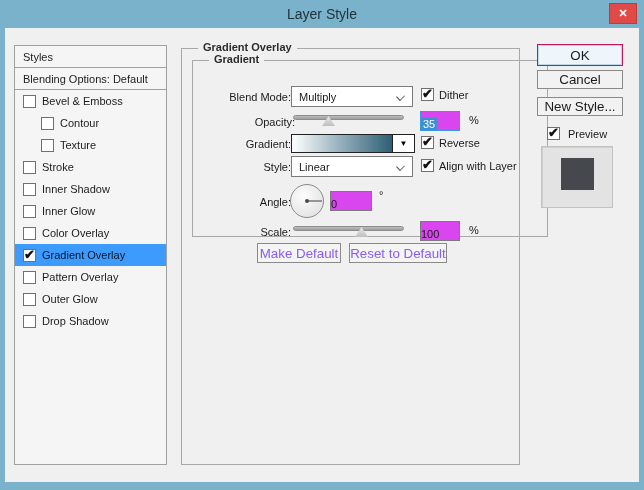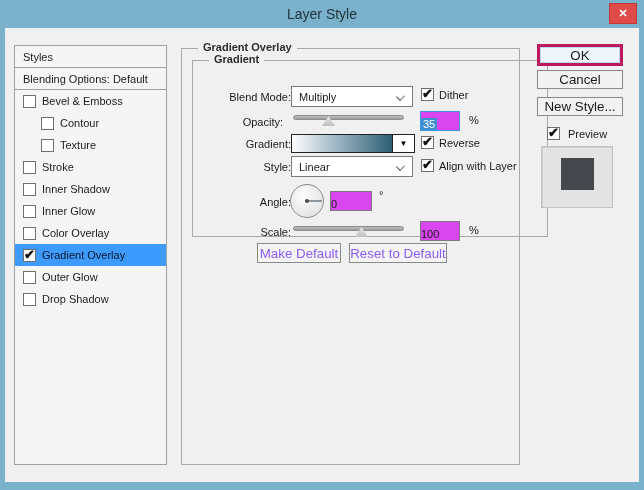--- a/index.html
+++ b/index.html
@@ -86,21 +86,21 @@
   .ck-row { position:absolute; display:flex; align-items:center; gap:5px; cursor:pointer; }
 
   
   .pbtn { position:absolute; height:20px; background:#f4f4f4; border:1px solid #8a8a8a;
           display:flex; align-items:center; justify-content:center; cursor:pointer; color:#8b5cf6; }
 
   
   .abtn { position:absolute; left:532px; width:86px; height:19px; background:#f2f2f2;
           border:1px solid #8a8a8a; display:flex; align-items:center; justify-content:center;
           cursor:pointer; color:#1a1a1a; }
-  .abtn.default { height:22px; background:#eef5fb; border:3px solid #be185d;
+  .abtn.default { height:22px; background:#eef5fb; border:1px solid #be185d;
                   box-shadow:inset 0 0 0 1px #bcd8ee; }
   .preview-box { position:absolute; left:536px; top:118px; width:72px; height:62px;
                  background:#e3e3e3; border:1px solid #c2c2c2;
                  box-shadow:inset 1px 1px 0 #cfcfcf; }
   .preview-box .swatch { position:absolute; left:19px; top:11px; width:33px; height:32px;
                          background:#45494d; }
 </style>
 </head>
 <body>
 
@@ -147,20 +147,24 @@
         <div class="side-row">
           <span class="cb"></span>
           <span class="side-label">Color Overlay</span>
         </div>
         <div class="side-row selected">
           <span class="cb checked"></span>
           <span class="side-label">Gradient Overlay</span>
         </div>
         <div class="side-row">
           <span class="cb"></span>
+          <span class="side-label">Pattern Overlay</span>
+        </div>
+        <div class="side-row">
+          <span class="cb"></span>
           <span class="side-label">Outer Glow</span>
         </div>
         <div class="side-row">
           <span class="cb"></span>
           <span class="side-label">Drop Shadow</span>
         </div>
       </div>
 
     <div class="groupbox group-main">
       <span class="group-label">Gradient Overlay</span>
@@ -172,21 +176,21 @@
       <span class="flabel" style="left:8px; top:30px;">Blend Mode:</span>
       <div class="combo" style="left:98px; top:25px; width:122px;">
         <span>Multiply</span>
         <span class="chev"></span>
       </div>
       <div class="ck-row" style="left:228px; top:27px;">
         <span class="cb checked"></span>
         <span>Dither</span>
       </div>
 
-      <span class="flabel" style="left:0; top:55px;">Opacity:</span>
+      <span class="flabel" style="left:12px; top:55px;">Opacity:</span>
       <div class="slider" style="left:100px; top:52px;">
         <div class="track"></div>
         <div class="thumb" style="left:29px;"></div>
       </div>
       <div class="vfield focused" style="left:227px; top:50px;">
         <span class="sel">35</span>
       </div>
       <span class="unit" style="left:276px; top:53px;">%</span>
 
       <span class="flabel" style="left:8px; top:77px;">Gradient:</span>

